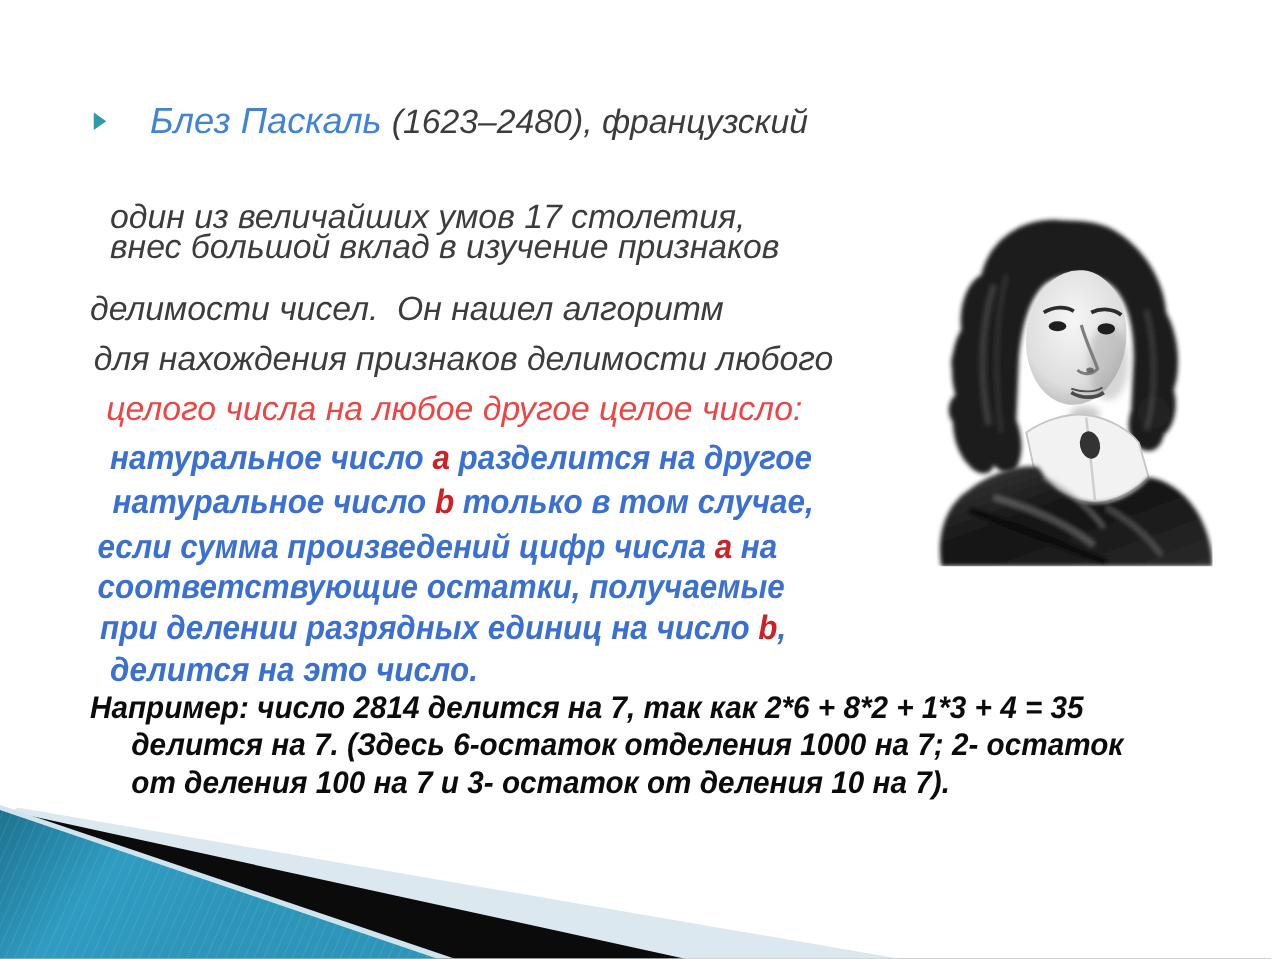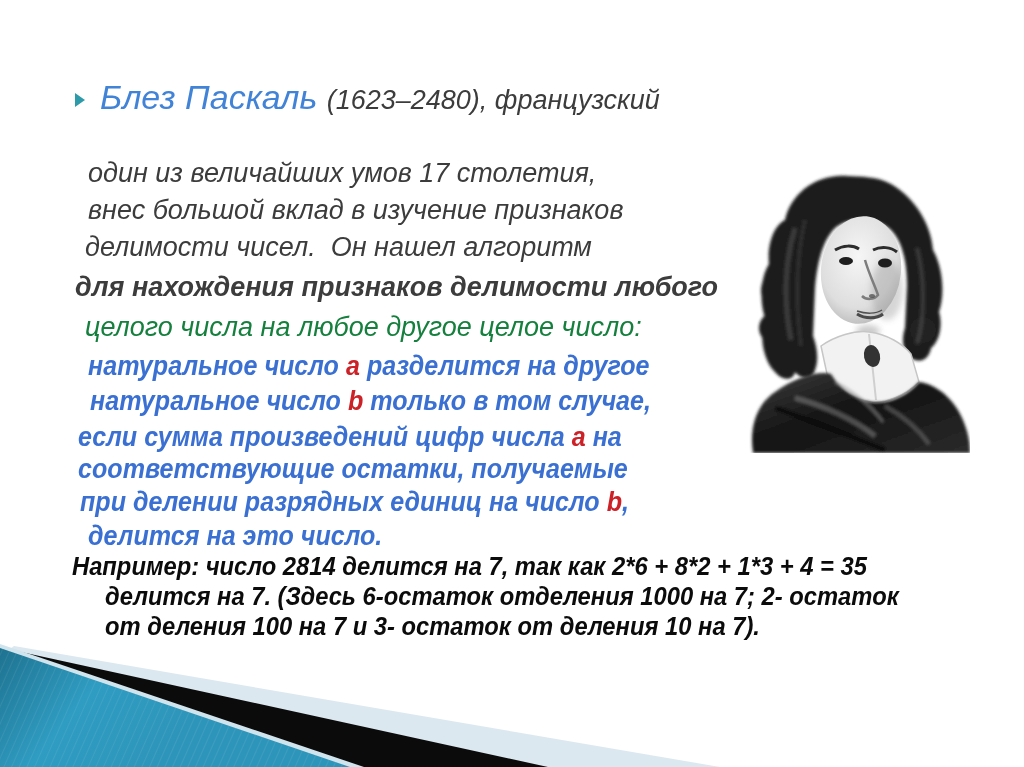--- a/index.html
+++ b/index.html
@@ -12,21 +12,21 @@
   }
   .text-layer{position:absolute;inset:0;}
   .line{
     position:absolute;
     white-space:pre;
     font-style:italic;
     transform-origin:0 0;
     line-height:34px;
   }
   .kind-main{font-size:27px;}
-  .kind-main .seg-name{font-size:34px;}
+  .kind-main .seg-name{font-size:29px;margin-left:20px;}
   .kind-statement{font-size:27px;font-weight:700;transform:scaleX(.93);}
   .kind-example{font-size:25px;font-weight:700;transform:scaleX(.95);line-height:30px;}
   .bullet{
     display:inline-block;
     width:0;height:0;
     border-left:10px solid #2E9BAB;
     border-top:7px solid transparent;
     border-bottom:7px solid transparent;
     margin-right:15px;
     position:relative;top:-2px;
@@ -35,24 +35,24 @@
   .ribbon{position:absolute;left:0;bottom:0;width:1024px;height:130px;display:block;}
 </style>
 </head>
 <body>
 
 <div class="slide">
 
   <div class="text-layer" id="text-layer">
       <div class="line kind-main" style="top: 80px; left: 75px;"><span class="bullet" style="border-left-color: rgb(46, 155, 171);"></span><span class="seg-name" style="color: rgb(65, 131, 215);">Блез Паскаль </span><span style="color: rgb(60, 60, 60);">(1623–2480), французский</span></div>
       <div class="line kind-main" style="top: 156px; left: 88px;"><span style="color: rgb(60, 60, 60);">один из величайших умов 17 столетия,</span></div>
-      <div class="line kind-main" style="top: 193px; left: 88px;"><span style="color: rgb(60, 60, 60);">внес большой вклад в изучение признаков</span></div>
-      <div class="line kind-main" style="top: 230px; left: 85px;"><span style="color: rgb(60, 60, 60);">делимости чисел.  Он нашел алгоритм</span></div>
-      <div class="line kind-main" style="top: 270px; left: 75px;"><span style="color: rgb(60, 60, 60); font-weight: bold;">для нахождения признаков делимости любого</span></div>
-      <div class="line kind-main" style="top: 310px; left: 85px;"><span style="color: #15803d;">целого числа на любое другое целое число:</span></div>
+      <div class="line kind-main" style="top: 180px; left: 88px;"><span style="color: rgb(60, 60, 60);">внес большой вклад в изучение признаков</span></div>
+      <div class="line kind-main" style="top: 230px; left: 72px;"><span style="color: rgb(60, 60, 60);">делимости чисел.  Он нашел алгоритм</span></div>
+      <div class="line kind-main" style="top: 270px; left: 75px;"><span style="color: rgb(60, 60, 60);">для нахождения признаков делимости любого</span></div>
+      <div class="line kind-main" style="top: 310px; left: 85px;"><span style="color: #ef4444;">целого числа на любое другое целое число:</span></div>
       <div class="line kind-statement" style="top: 349px; left: 88px;"><span style="color: rgb(59, 112, 211);">натуральное число </span><span style="color: rgb(203, 33, 39); font-weight: 700;">a</span><span style="color: rgb(59, 112, 211);"> разделится на другое</span></div>
       <div class="line kind-statement" style="top: 384px; left: 90px;"><span style="color: rgb(59, 112, 211);">натуральное число </span><span style="color: rgb(203, 33, 39); font-weight: 700;">b</span><span style="color: rgb(59, 112, 211);"> только в том случае,</span></div>
       <div class="line kind-statement" style="top: 420px; left: 78px;"><span style="color: rgb(59, 112, 211);">если сумма произведений цифр числа </span><span style="color: rgb(203, 33, 39); font-weight: 700;">a</span><span style="color: rgb(59, 112, 211);"> на</span></div>
       <div class="line kind-statement" style="top: 452px; left: 78px;"><span style="color: rgb(59, 112, 211);">соответствующие остатки, получаемые</span></div>
       <div class="line kind-statement" style="top: 485px; left: 80px;"><span style="color: rgb(59, 112, 211);">при делении разрядных единиц на число </span><span style="color: rgb(203, 33, 39); font-weight: 700;">b</span><span style="color: rgb(59, 112, 211);">,</span></div>
       <div class="line kind-statement" style="top: 519px; left: 88px;"><span style="color: rgb(59, 112, 211);">делится на это число.</span></div>
       <div class="line kind-example" style="top: 551px; left: 72px;"><span style="color: rgb(11, 11, 11);">Например: число 2814 делится на 7, так как 2*6 + 8*2 + 1*3 + 4 = 35</span></div>
       <div class="line kind-example" style="top: 581px; left: 105px;"><span style="color: rgb(11, 11, 11);">делится на 7. (Здесь 6-остаток отделения 1000 на 7; 2- остаток</span></div>
       <div class="line kind-example" style="top: 611px; left: 105px;"><span style="color: rgb(11, 11, 11);">от деления 100 на 7 и 3- остаток от деления 10 на 7).</span></div>
     </div>

